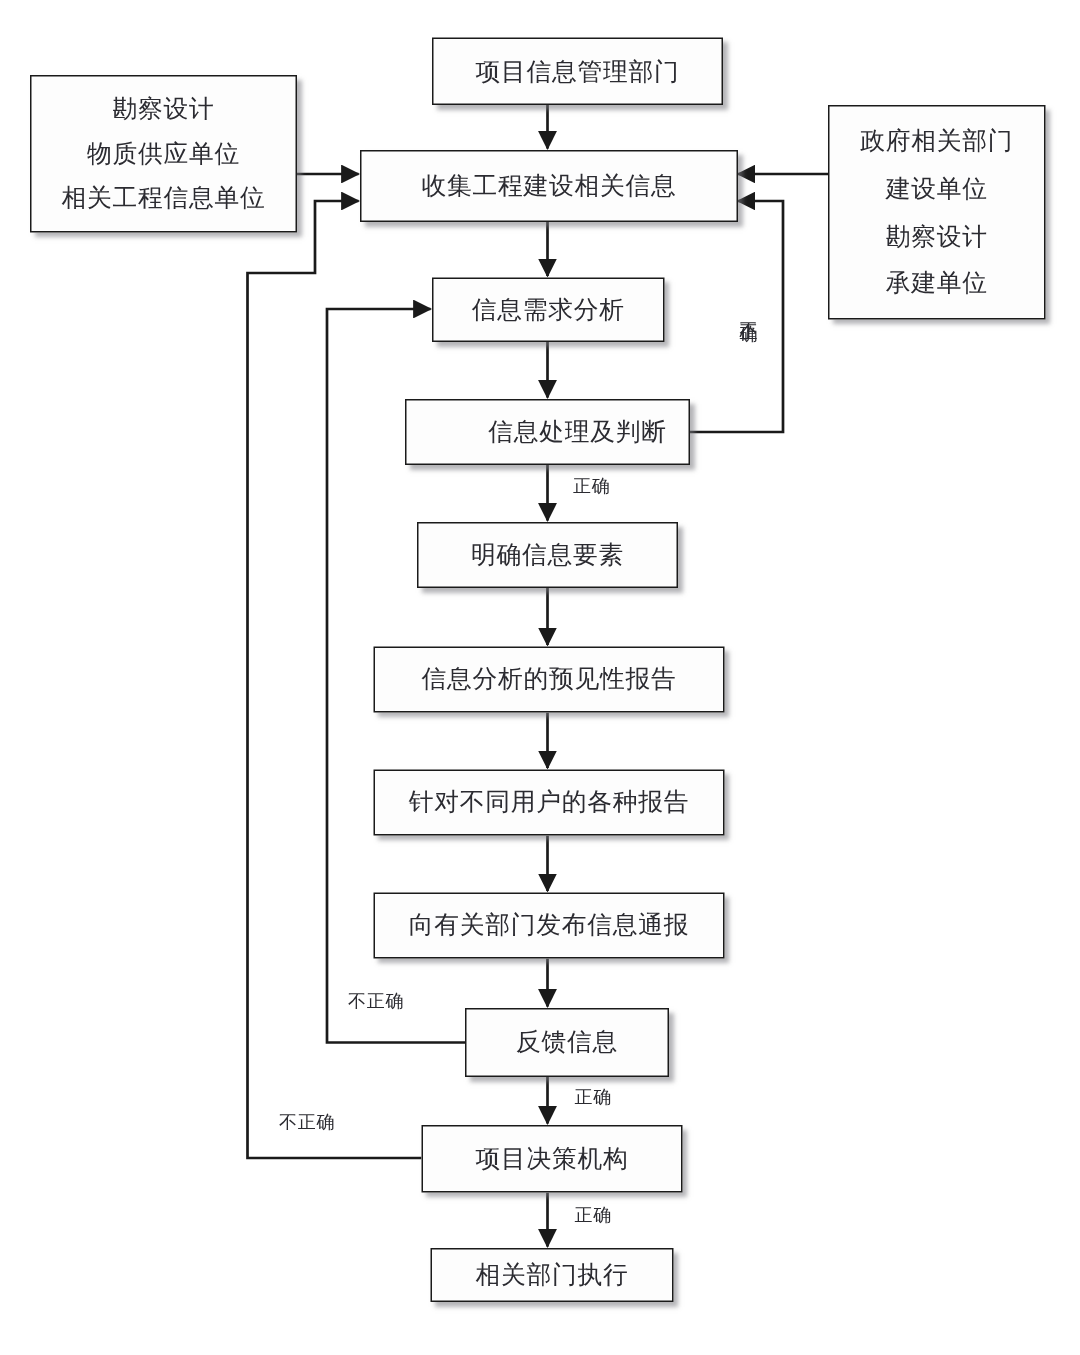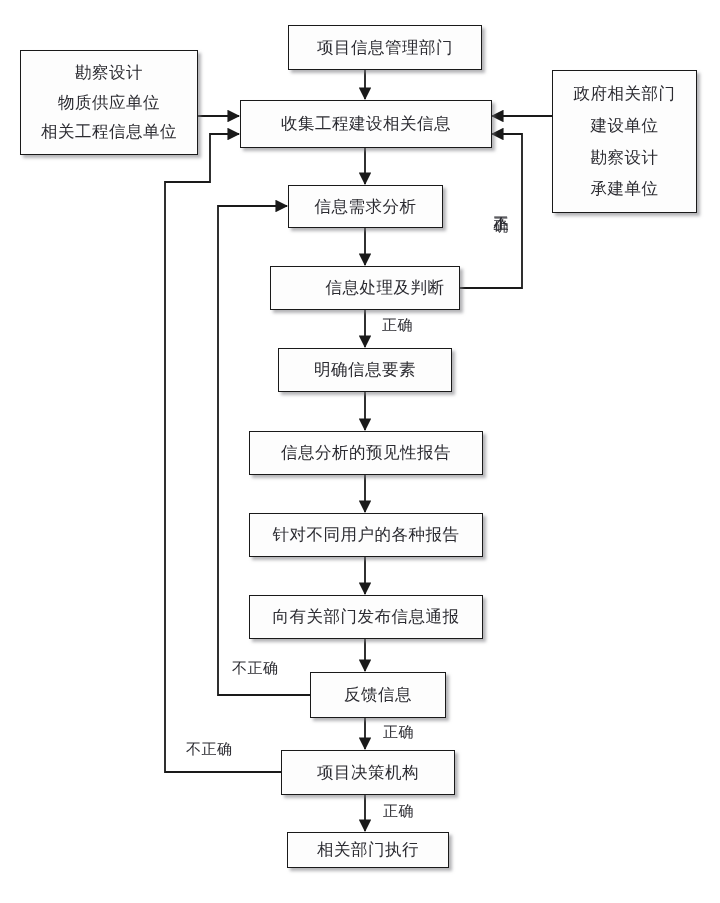--- a/index.html
+++ b/index.html
@@ -48,21 +48,21 @@
     white-space: nowrap;
   }
   .multi-box {
     justify-content: space-around;
     padding: 7px 0;
   }
   .multi-box .line { margin: 2px 0; }
   .edge-label {
     position: absolute;
     color: #2b2b31;
-    font-size: 15px;
+    font-size: 12px;
     letter-spacing: 0.5px;
     white-space: nowrap;
     z-index: 3;
   }
   .edge-label.vertical {
     writing-mode: vertical-rl;
     text-orientation: upright;
     letter-spacing: 1px;
     line-height: 1;
   }

